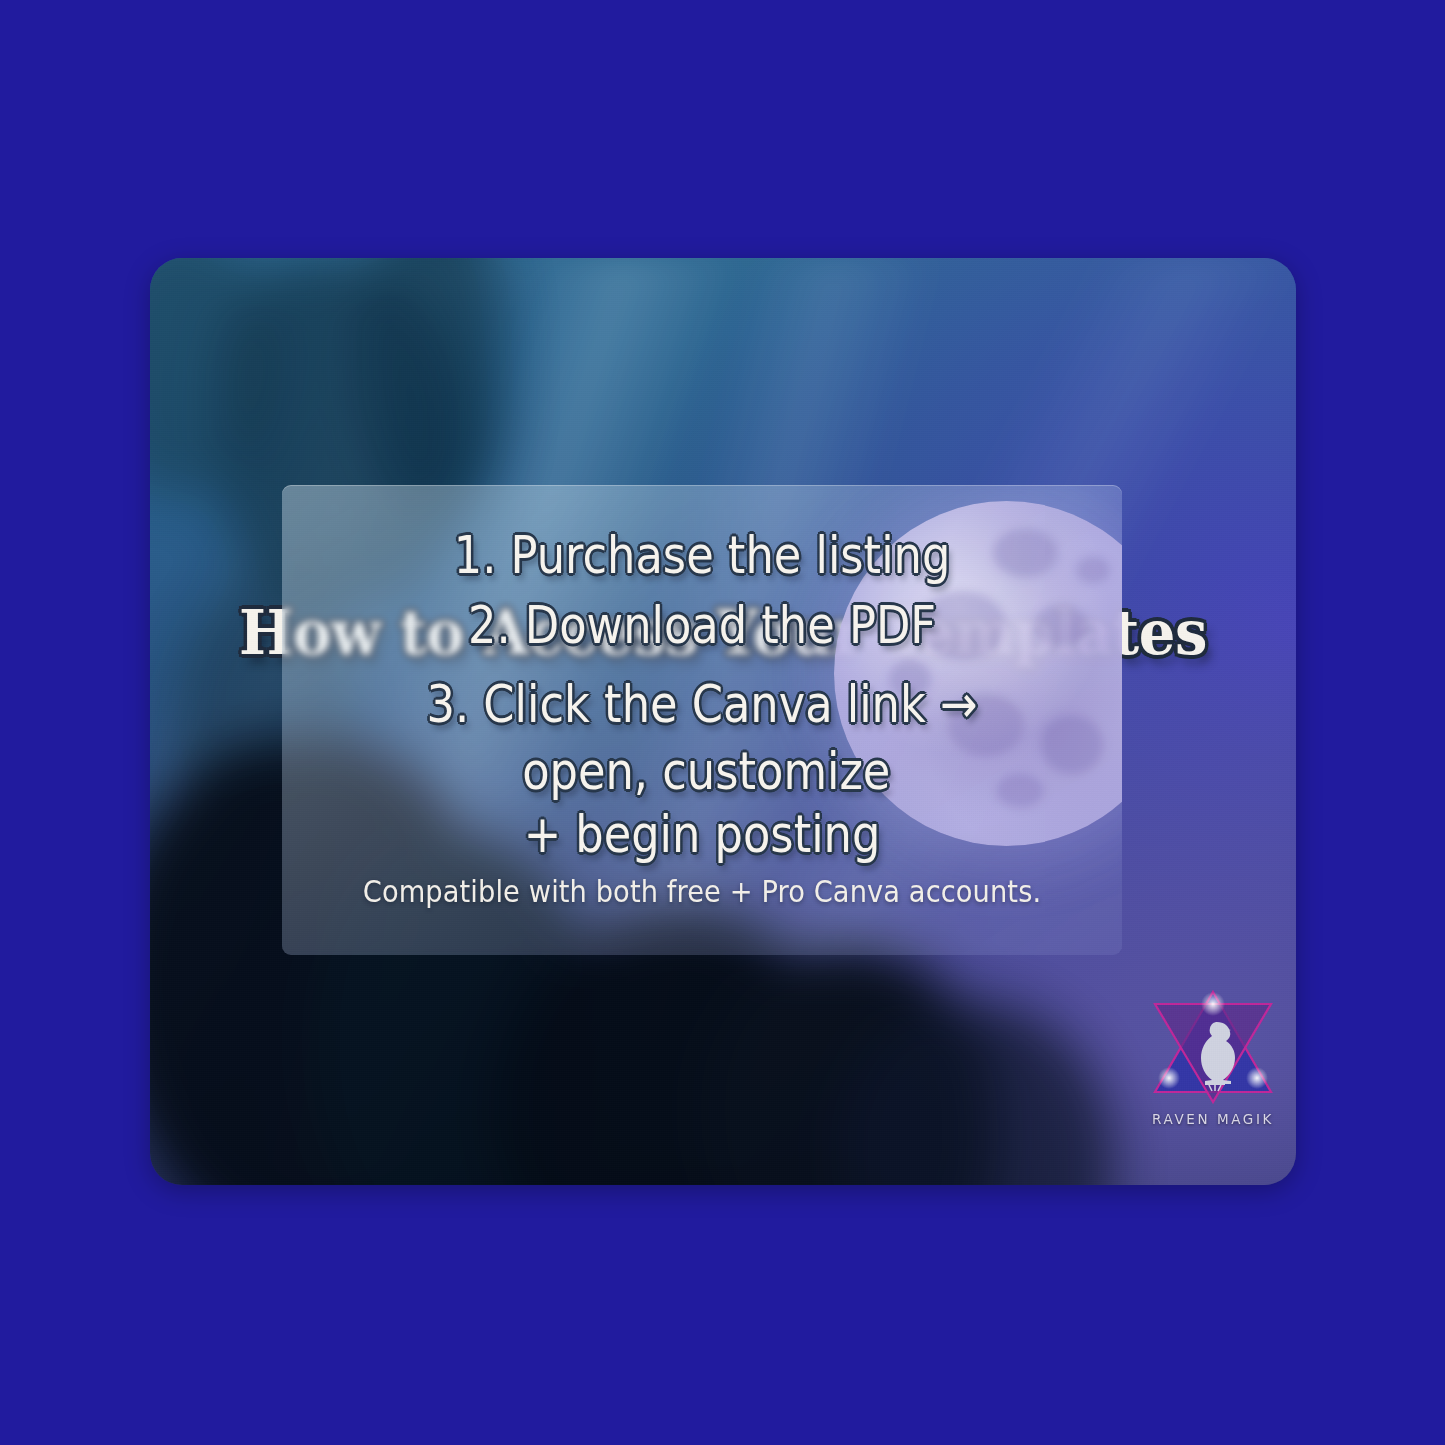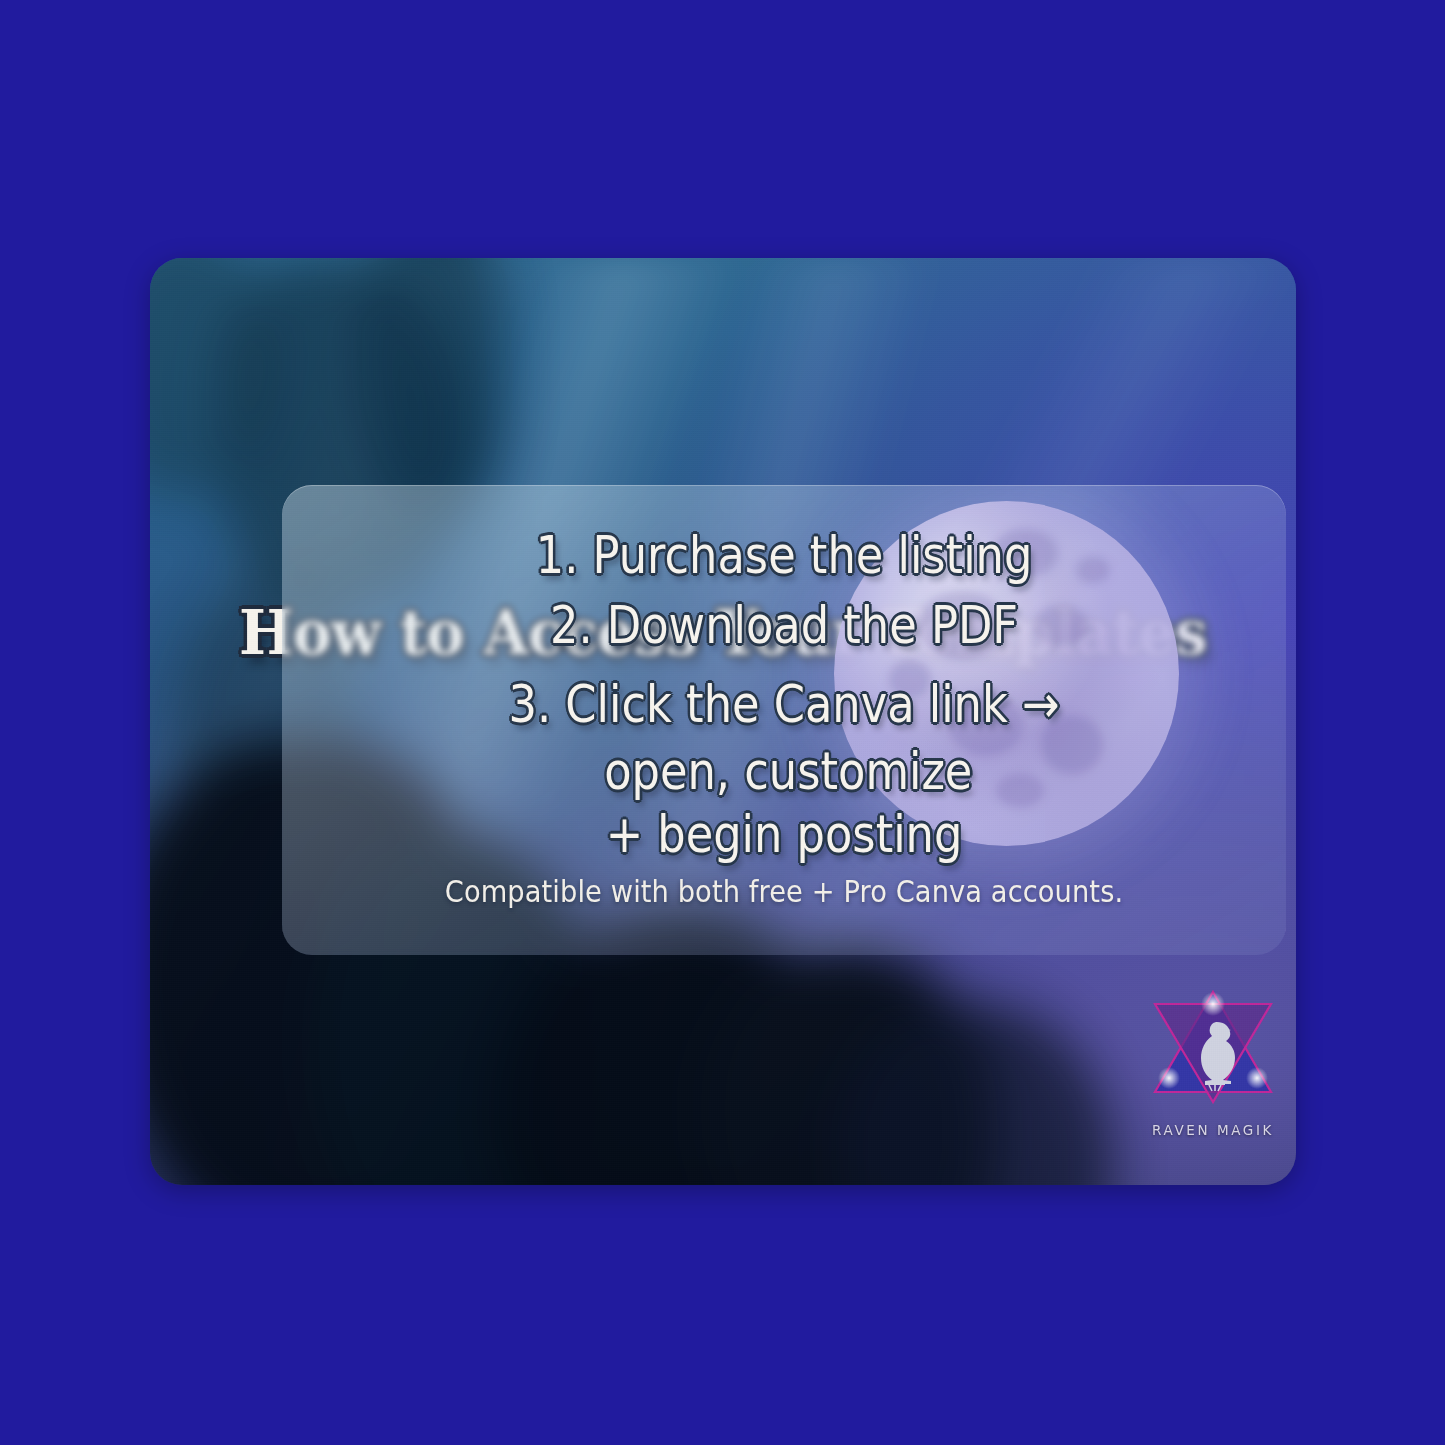--- a/index.html
+++ b/index.html
@@ -104,22 +104,22 @@
       -4px  0   0 #1F2B3D, 4px  0   0 #1F2B3D,
        0   -4px 0 #1F2B3D, 0    4px 0 #1F2B3D,
        6px 9px 10px rgba(10,18,30,.45);
     white-space:nowrap;
   }
 
   
   #glass{
     position:absolute;
     left:132px;top:227px;
-    width:1004px;height:470px;
-    border-radius:30px;
+    width:840px;height:470px;
+    border-radius:9px;
     overflow:hidden;
     background:linear-gradient(150deg,
         rgba(222,238,248,.40) 0%,
         rgba(206,226,244,.34) 22%,
         rgba(186,204,238,.28) 48%,
         rgba(168,180,226,.22) 72%,
         rgba(150,160,214,.18) 100%);
     box-shadow:inset 0 1px 0 rgba(255,255,255,.28);
     backdrop-filter:blur(3px);
   }
@@ -206,21 +206,21 @@
 
   
   #logo{
     position:absolute;
     left:983px;top:728px;
     width:160px;height:150px;
     text-align:center;
   }
   #logo svg{display:block;margin:0 auto;}
   #logo-text{
-    margin-top:14px;
+    margin-top:3px;
     font-family:"DejaVu Sans", sans-serif;
     font-size:13.5px;
     letter-spacing:2.6px;
     color:#D9D6E6;
     text-shadow:0 1px 3px rgba(0,0,0,.5);
   }
 </style>
 </head>
 <body>
 

